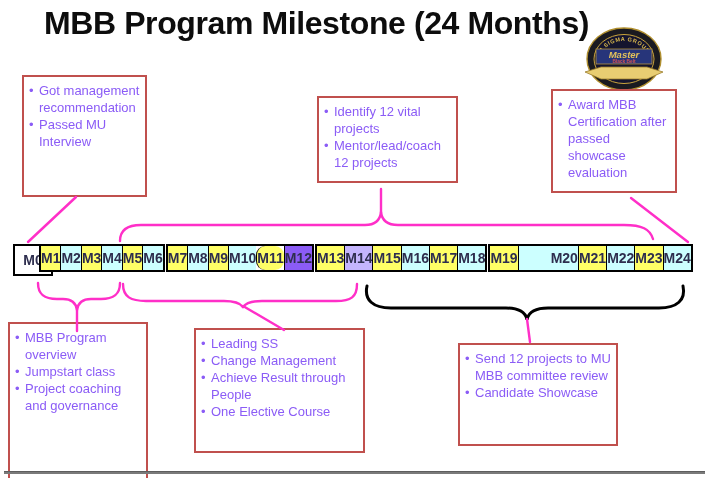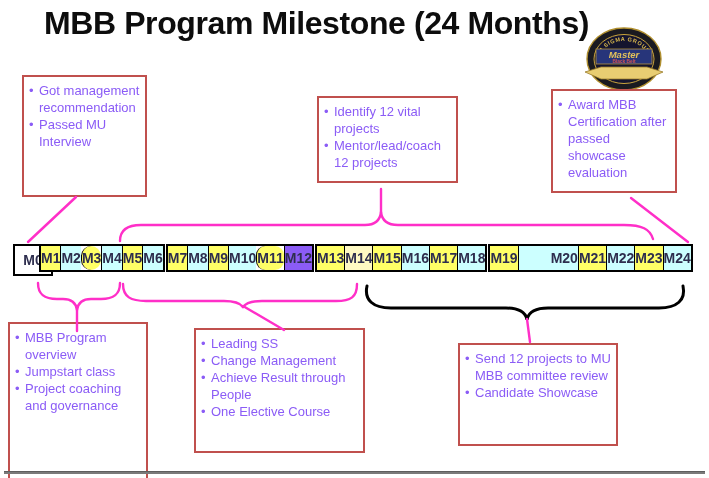--- a/index.html
+++ b/index.html
@@ -114,36 +114,36 @@
     <li>Send 12 projects to MU MBB committee review</li>
     <li>Candidate Showcase</li>
   </ul>
 </div>
 
 <div class="tl-m0">M0</div>
 <div class="tl-groups">
     <div class="tl-group">
       <div class="tl-cell" style="background: rgb(255, 255, 102);">M1</div>
       <div class="tl-cell" style="background: rgb(204, 255, 255);">M2</div>
-      <div class="tl-cell" style="background: rgb(255, 255, 102); border-radius: 10px;">M3</div>
+      <div class="tl-cell" style="background: rgb(255, 255, 102);">M3</div>
       <div class="tl-cell" style="background: rgb(204, 255, 255);">M4</div>
       <div class="tl-cell" style="background: rgb(255, 255, 102);">M5</div>
       <div class="tl-cell" style="background: rgb(204, 255, 255);">M6</div>
     </div>
     <div class="tl-group">
       <div class="tl-cell" style="background: rgb(255, 255, 102);">M7</div>
       <div class="tl-cell" style="background: rgb(204, 255, 255);">M8</div>
       <div class="tl-cell" style="background: rgb(255, 255, 102);">M9</div>
       <div class="tl-cell" style="background: rgb(204, 255, 255);">M10</div>
       <div class="tl-cell" style="background: rgb(255, 255, 102); border-radius: 9px;">M11</div>
       <div class="tl-cell" style="background: #8b5cf6;">M12</div>
     </div>
     <div class="tl-group">
       <div class="tl-cell" style="background: rgb(255, 255, 102); text-align: center;">M13</div>
-      <div class="tl-cell" style="background: #fef9c3;">M14</div>
+      <div class="tl-cell" style="background: #c4b5fd;">M14</div>
       <div class="tl-cell" style="background: rgb(255, 255, 102);">M15</div>
       <div class="tl-cell" style="background: rgb(204, 255, 255);">M16</div>
       <div class="tl-cell" style="background: rgb(255, 255, 102);">M17</div>
       <div class="tl-cell" style="background: rgb(204, 255, 255);">M18</div>
     </div>
     <div class="tl-group">
       <div class="tl-cell" style="background: rgb(255, 255, 102);">M19</div>
       <div class="tl-cell" style="background: rgb(204, 255, 255); padding-left: 32px;">M20</div>
       <div class="tl-cell" style="background: rgb(255, 255, 102);">M21</div>
       <div class="tl-cell" style="background: rgb(204, 255, 255);">M22</div>

